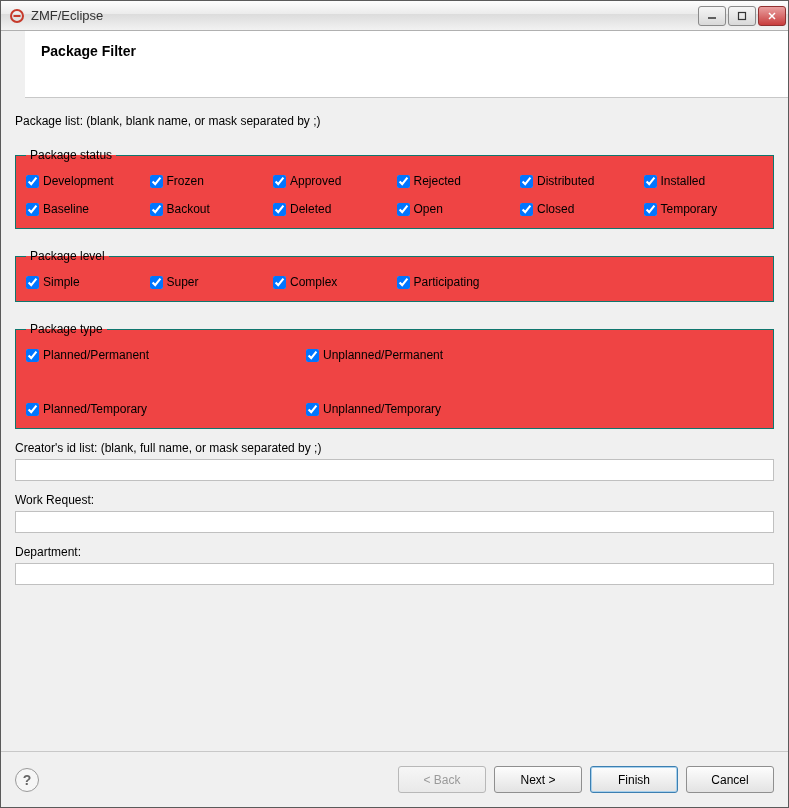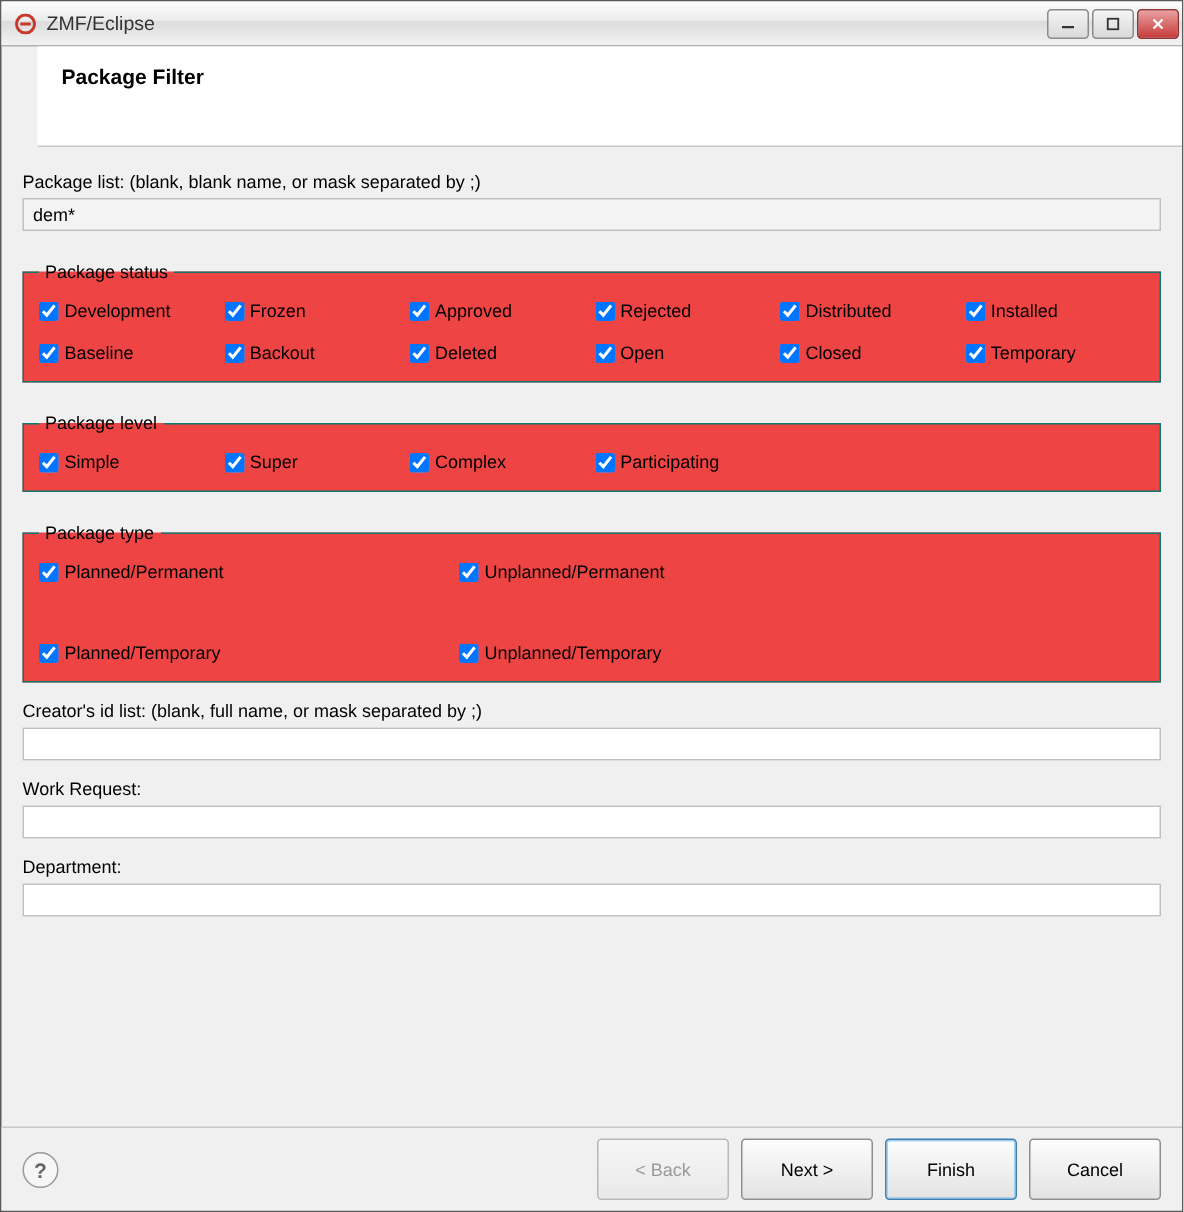--- a/index.html
+++ b/index.html
@@ -119,21 +119,21 @@
     width:24px; height:24px;
     border-radius:50%;
     border:1px solid #9a9a9a;
     color:#666;
     display:flex; align-items:center; justify-content:center;
     font-size:14px; font-weight:bold;
     background:#f6f6f6;
   }
   .btns { margin-left:auto; display:flex; gap:8px; }
   .btn {
-    min-width:88px; height:41px;
+    min-width:88px; height:27px;
     border:1px solid #8f8f8f;
     border-radius:3px;
     background: linear-gradient(to bottom,#fdfdfd,#e3e3e3);
     font: inherit;
     padding: 0 12px;
     cursor:pointer;
   }
   .btn:disabled {
     color:#9a9a9a;
     cursor:default;
@@ -178,21 +178,20 @@
     </div>
   </div>
 
   <div class="banner">
     <h1>Package Filter</h1>
   </div>
 
   <div class="content">
 
     <span class="label">Package list:  (blank, blank name, or mask separated by ;)</span>
-    <input type="text" class="text-input grey" value="dem*" style="">
 
     <fieldset class="group">
       <legend>Package status</legend>
       <div class="grid6" id="status-grid">
           <label class="chk">
             <input type="checkbox" checked="" style="">
             <span>Development</span>
           </label>
           <label class="chk">
             <input type="checkbox" checked="" style="">

